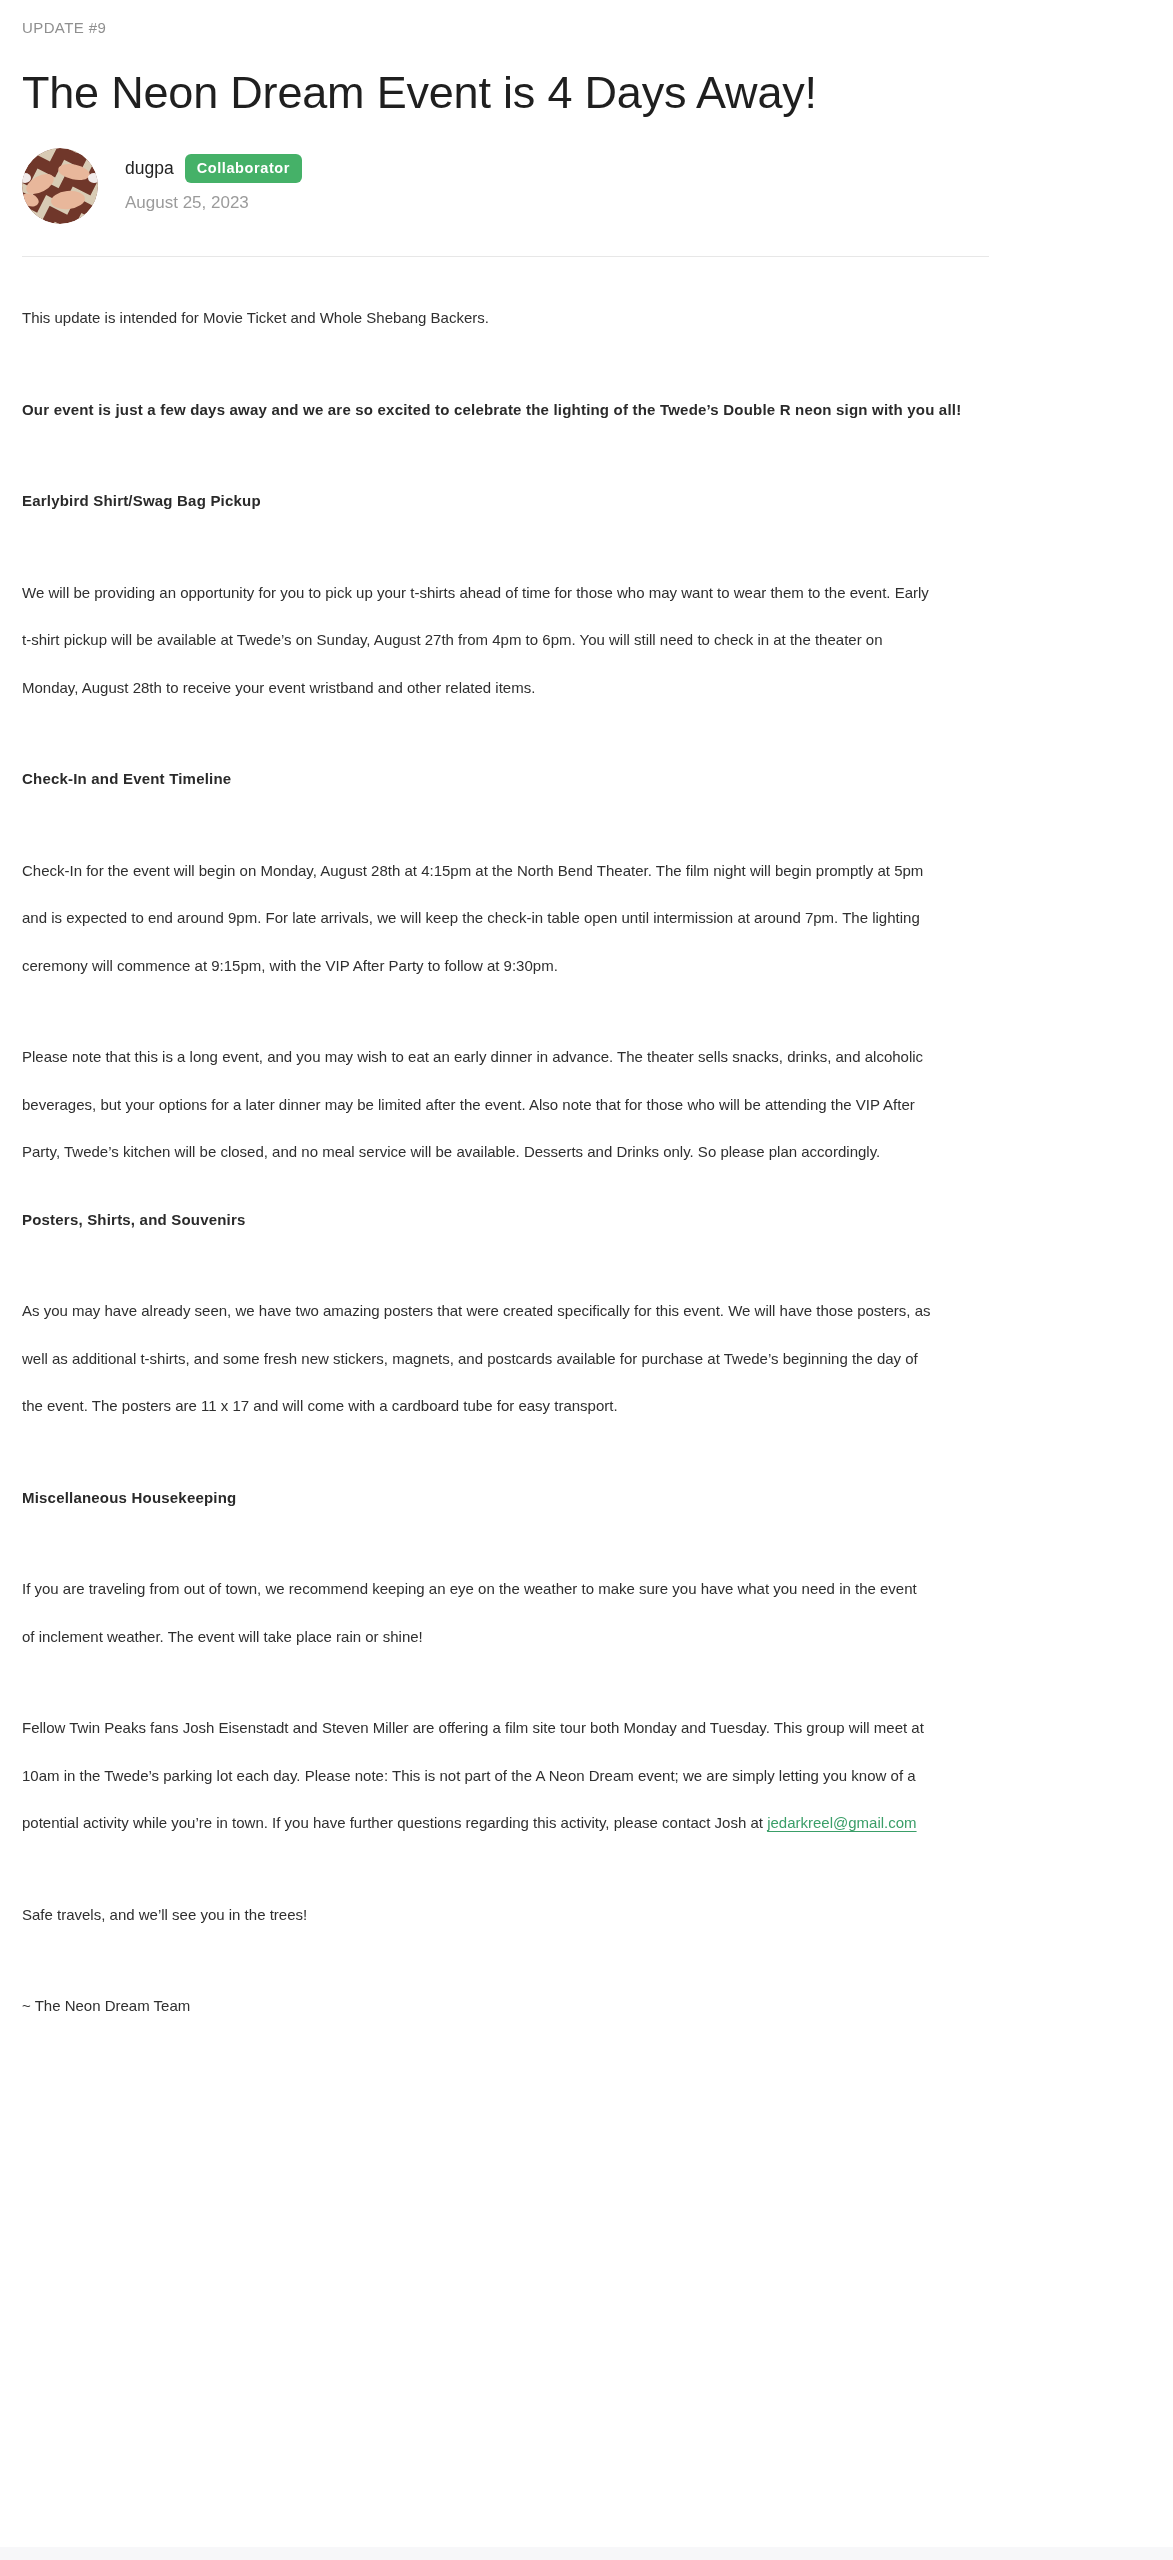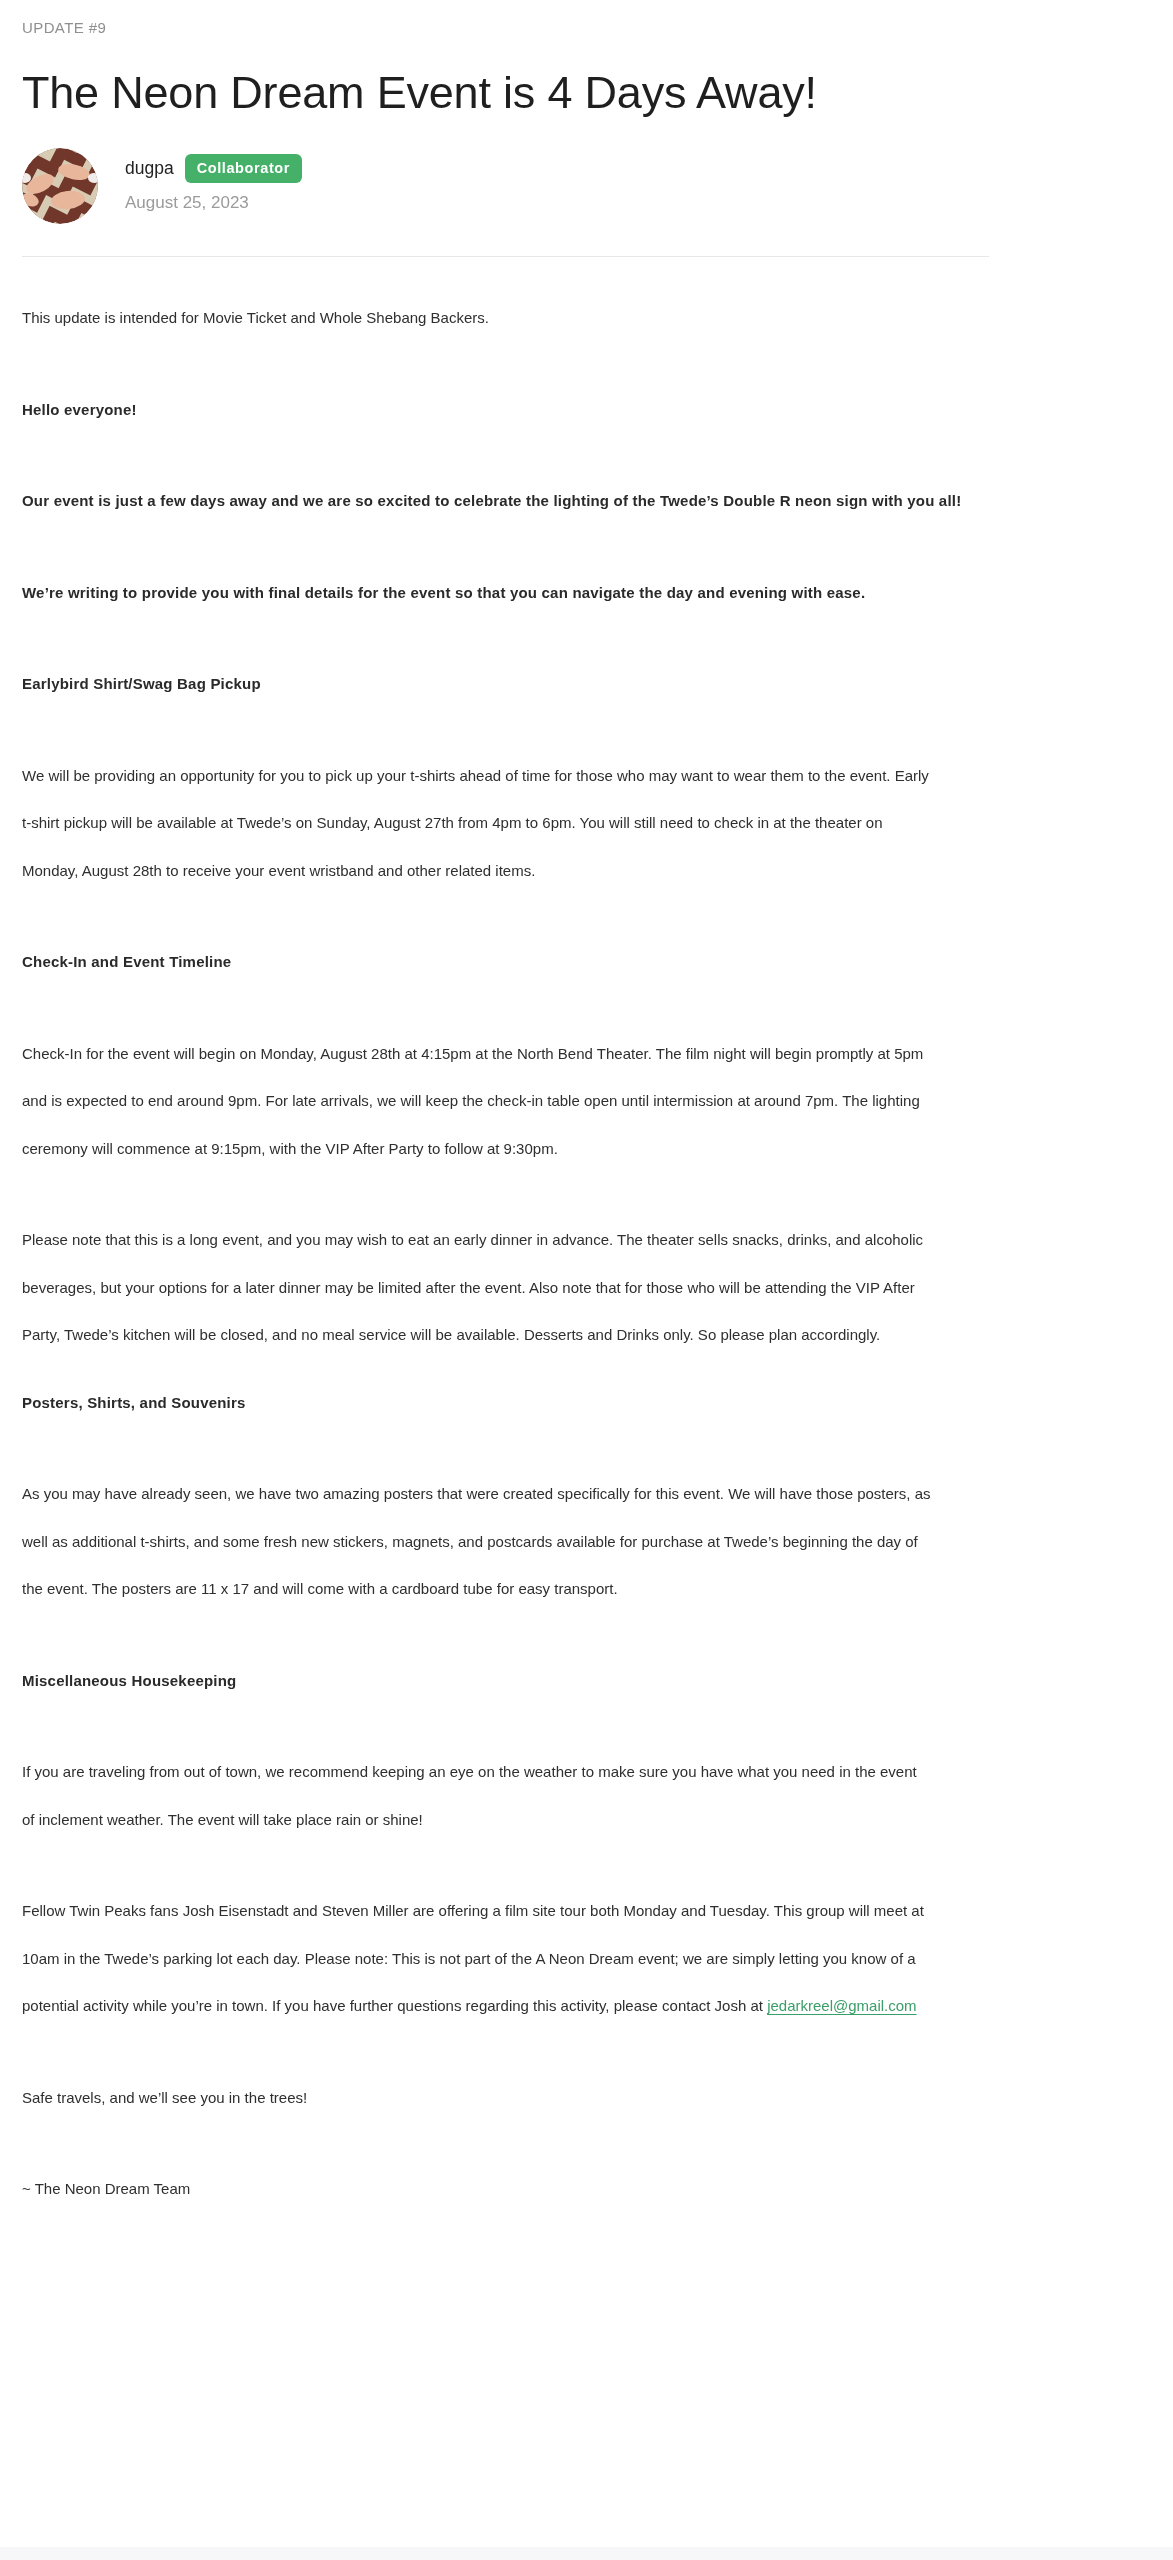--- a/index.html
+++ b/index.html
@@ -107,23 +107,21 @@
         <span class="badge">Collaborator</span>
       </div>
       <div class="post-date">August 25, 2023</div>
     </div>
   </div>
 
   <hr class="divider">
 
   <div id="article" class="article">
       <p class="body">This update is intended for Movie Ticket and Whole Shebang Backers.</p>
-      <p class="bold">Hello everyone!</p>
       <p class="bold">Our event is just a few days away and we are so excited to celebrate the lighting of the Twede’s Double R neon sign with you all!</p>
-      <p class="bold">We’re writing to provide you with final details for the event so that you can navigate the day and evening with ease.</p>
       <h3 class="heading">Earlybird Shirt/Swag Bag Pickup</h3>
       <p class="body">We will be providing an opportunity for you to pick up your t-shirts ahead of time for those who may want to wear them to the event. Early t-shirt pickup will be available at Twede’s on Sunday, August 27th from 4pm to 6pm. You will still need to check in at the theater on Monday, August 28th to receive your event wristband and other related items.</p>
       <h3 class="heading">Check-In and Event Timeline</h3>
       <p class="body">Check-In for the event will begin on Monday, August 28th at 4:15pm at the North Bend Theater. The film night will begin promptly at 5pm and is expected to end around 9pm. For late arrivals, we will keep the check-in table open until intermission at around 7pm. The lighting ceremony will commence at 9:15pm, with the VIP After Party to follow at 9:30pm.</p>
       <p class="body">Please note that this is a long event, and you may wish to eat an early dinner in advance. The theater sells snacks, drinks, and alcoholic beverages, but your options for a later dinner may be limited after the event. Also note that for those who will be attending the VIP After Party, Twede’s kitchen will be closed, and no meal service will be available. Desserts and Drinks only. So please plan accordingly.</p>
       <h3 class="heading indent tight">Posters, Shirts, and Souvenirs</h3>
       <p class="body indent">As you may have already seen, we have two amazing posters that were created specifically for this event. We will have those posters, as well as additional t-shirts, and some fresh new stickers, magnets, and postcards available for purchase at Twede’s beginning the day of the event. The posters are 11 x 17 and will come with a cardboard tube for easy transport.</p>
       <h3 class="heading indent">Miscellaneous Housekeeping</h3>
       <p class="body indent">If you are traveling from out of town, we recommend keeping an eye on the weather to make sure you have what you need in the event of inclement weather. The event will take place rain or shine!</p>
       <p class="body indent">Fellow Twin Peaks fans Josh Eisenstadt and Steven Miller are offering a film site tour both Monday and Tuesday. This group will meet at 10am in the Twede’s parking lot each day. Please note: This is not part of the A Neon Dream event; we are simply letting you know of a potential activity while you’re in town. If you have further questions regarding this activity, please contact Josh at <a href="#" class="link">jedarkreel@gmail.com</a></p>

